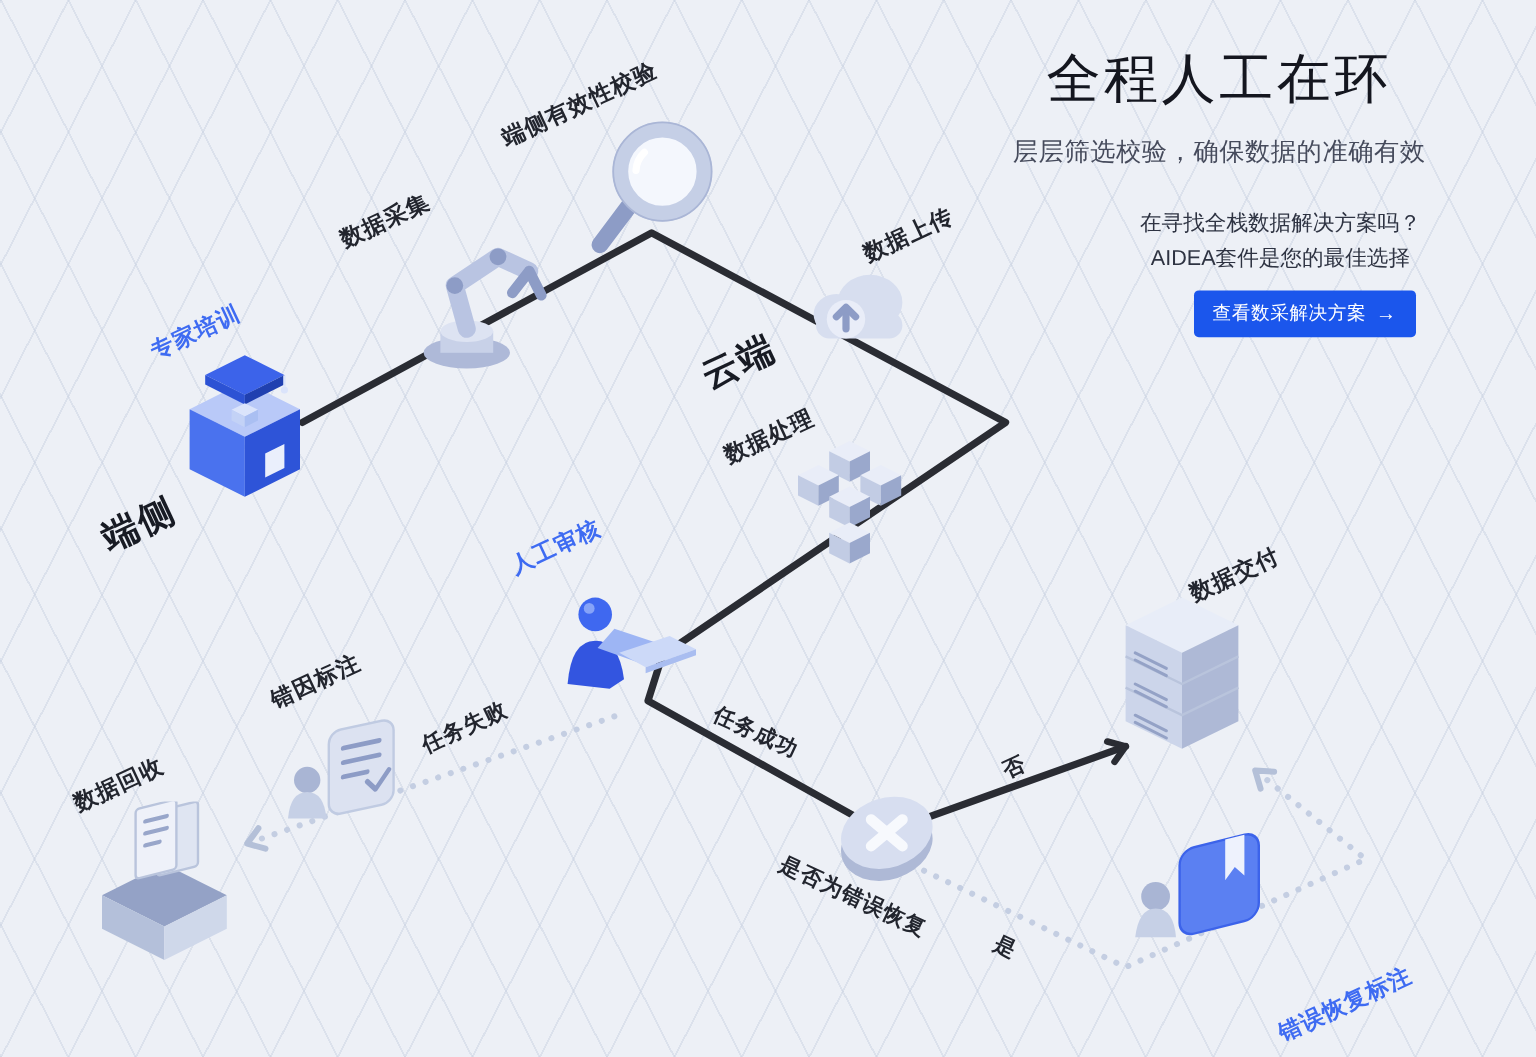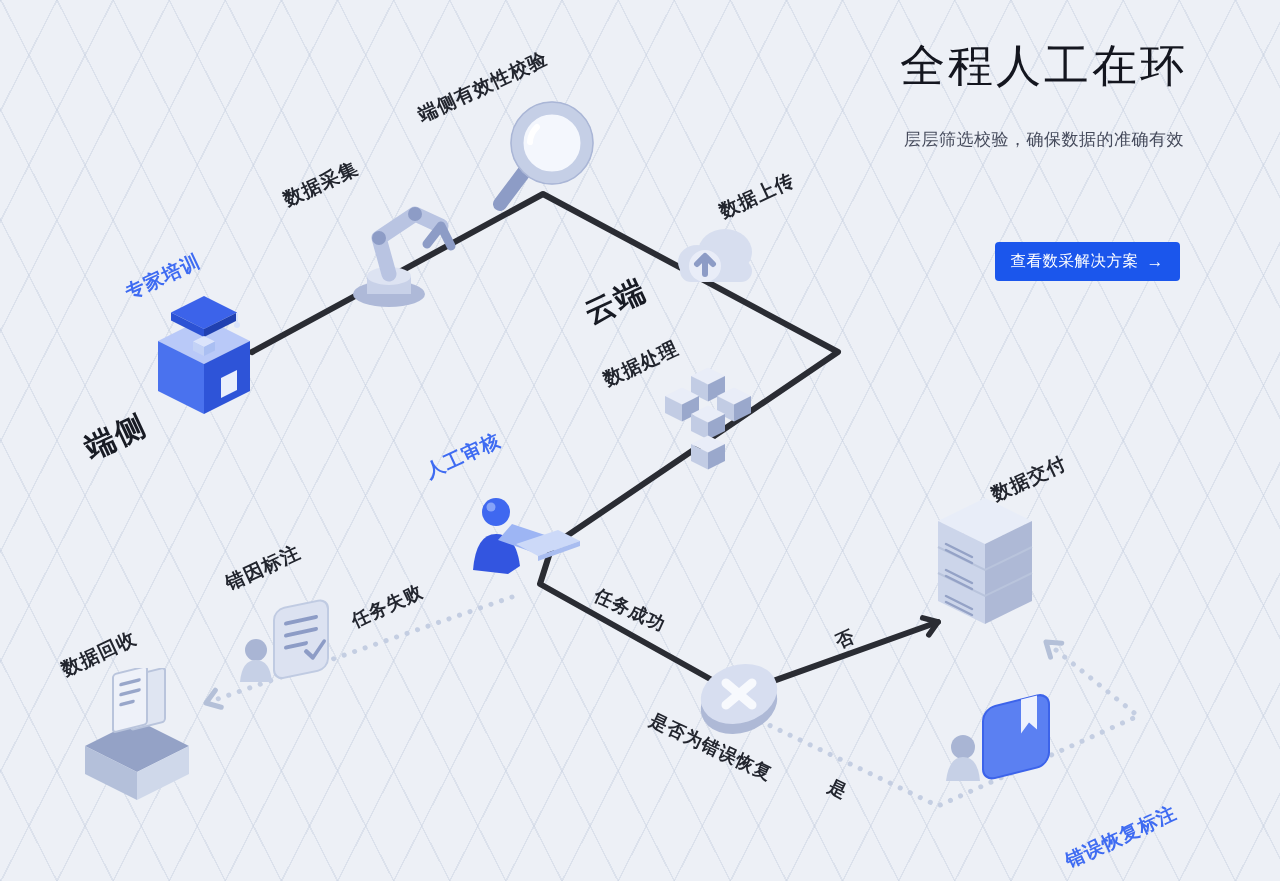--- a/index.html
+++ b/index.html
@@ -13,21 +13,21 @@
 .icon{position:absolute;z-index:2}
 .icon svg{display:block;width:100%;height:100%}
 .lbl{position:absolute;z-index:3;white-space:nowrap;font-size:19px;font-weight:700;color:#22252e;
   letter-spacing:1px;transform:translate(-50%,-50%) rotate(-25deg)}
 .lbl.down{transform:translate(-50%,-50%) rotate(25deg)}
 .lbl.accent{color:#3e6bf2}
 .lbl.zone{font-size:30px;letter-spacing:2px;color:#181b24}
 .lbl.small{font-size:18px}
 .header{position:absolute;top:36px;right:92px;z-index:5;text-align:center}
 .title{font-size:45px;font-weight:400;color:#14161f;letter-spacing:3px}
-.subtitle{margin-top:32px;font-size:17px;color:#464b5c;letter-spacing:.5px}
+.subtitle{margin-top:16px;font-size:21px;color:#464b5c;letter-spacing:.5px}
 .promo{position:absolute;top:172px;right:96px;z-index:5;text-align:center;font-size:18px;line-height:1.6;color:#2e3342}
 .cta{position:absolute;top:242px;right:100px;z-index:5;display:flex;align-items:center;gap:8px;
   background:#1b56ec;color:#fff;border:none;border-radius:4px;font-size:15.5px;font-family:inherit;
   padding:9px 16px;cursor:pointer;letter-spacing:.5px}
 .cta .arrow{font-size:17px;line-height:1}
 </style>
 </head>
 <body>
 
 <div class="stage">
@@ -206,19 +206,23 @@
   <div class="lbl small" style="left:845px;top:639px">否</div>
   <div class="lbl small down" style="left:838px;top:789px">是</div>
   <div class="lbl" style="left:1029px;top:479px">数据交付</div>
   <div class="lbl accent" style="left:1121px;top:837px">错误恢复标注</div>
 
   <div class="header">
     <h1 class="title">全程人工在环</h1>
     <div class="subtitle">层层筛选校验，确保数据的准确有效</div>
   </div>
 
+  <div class="promo">
+    <div>在寻找全栈数据解决方案吗？</div>
+    <div>AIDEA套件是您的最佳选择</div>
+  </div>
 
   <button class="cta">
     <span>查看数采解决方案</span>
     <span class="arrow">→</span>
   </button>
 
 </div>
 
 </body></html>

